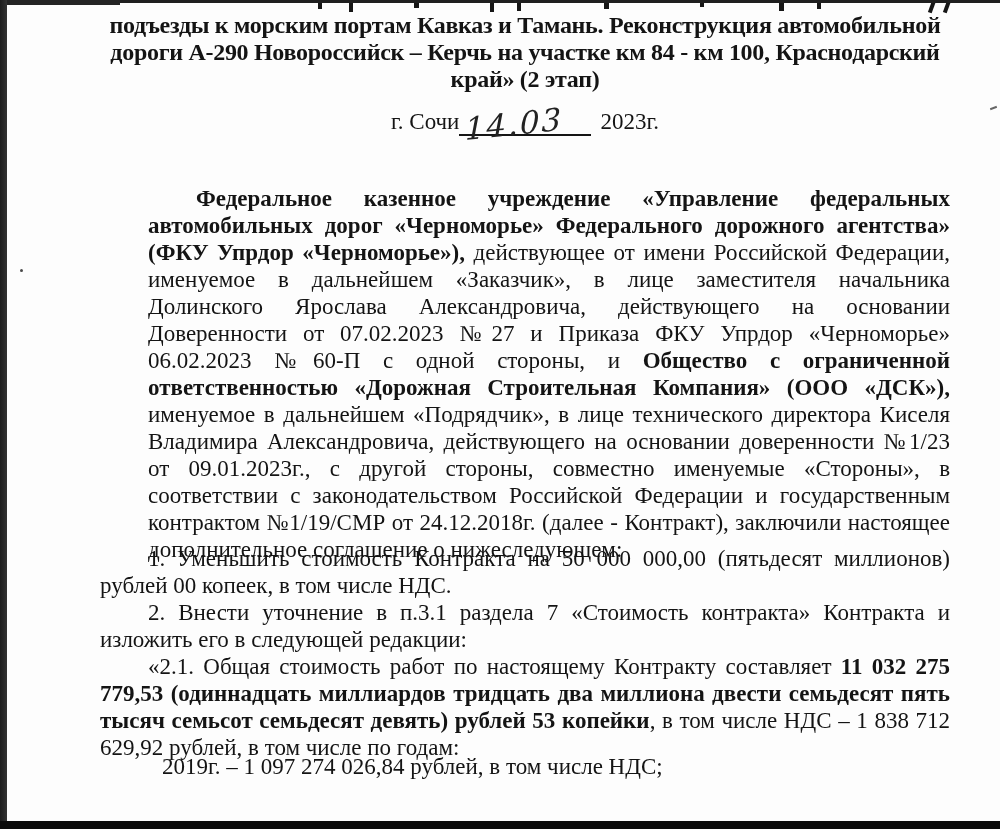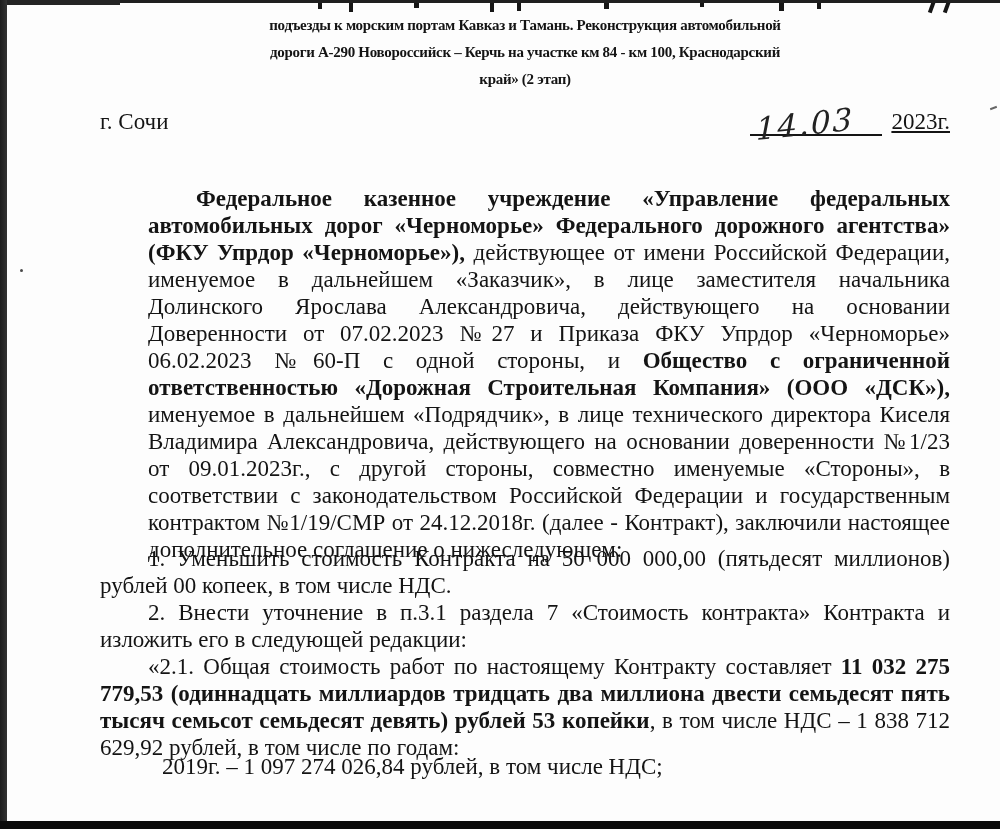--- a/index.html
+++ b/index.html
@@ -17,49 +17,49 @@
   .edge-top    { position: absolute; left: 0; top: 0; width: 1000px; height: 3px; background: #1f1f1f; }
   .edge-top-corner { position: absolute; left: 0; top: 0; width: 120px; height: 5px; background: #242424; }
   .bar-bottom  { position: absolute; left: 0; top: 821px; width: 1000px; height: 8px; background: #0b0b0b; }
   .frag { position: absolute; top: 0; background: #161616; }
   .speck { position: absolute; background: #4a4a4a; border-radius: 50%; }
   
   .content { position: absolute; left: 100px; width: 850px; top: 0; height: 829px; }
   .doc-title { position: absolute; top: 12px; left: 0; right: 0; text-align: center; }
   .title-line {
     font-weight: bold;
-    font-size: 15px;
+    font-size: 24px;
     line-height: 27px;
     letter-spacing: -0.3px;
     white-space: nowrap;
   }
   .place-date {
     position: absolute; top: 108px; left: 0; right: 0;
-    display: flex; justify-content: space-between; align-items: flex-end;
+    display: flex; justify-content: center; align-items: flex-end;
     font-size: 23px; line-height: 28px;
   }
   .date-group { display: flex; align-items: flex-end; }
   .date-line {
     position: relative;
     display: inline-block;
     width: 132px; height: 26px;
     border-bottom: 2px solid #151515;
   }
   .handwritten {
     position: absolute; left: 6px; bottom: -9px;
     font-family: "DejaVu Serif", serif;
     font-style: italic;
     font-size: 31px;
     letter-spacing: 2px;
     color: #222;
     transform: rotate(-6deg) skewX(-6deg);
     transform-origin: left bottom;
     white-space: nowrap;
   }
-  .year { margin-left: 9px; white-space: nowrap; text-decoration: underline; }
+  .year { margin-left: 9px; white-space: nowrap; }
   .block1 { position: absolute; top: 185px; left: 0; right: 0; margin-left: 48px; }
   .block2 { position: absolute; top: 545px; left: 0; right: 0; }
   p.para {
     margin: 0;
     font-size: 23px;
     line-height: 27px;
     text-align: justify;
     text-indent: 48px;
   }
   p.para .bold { font-weight: bold; }

